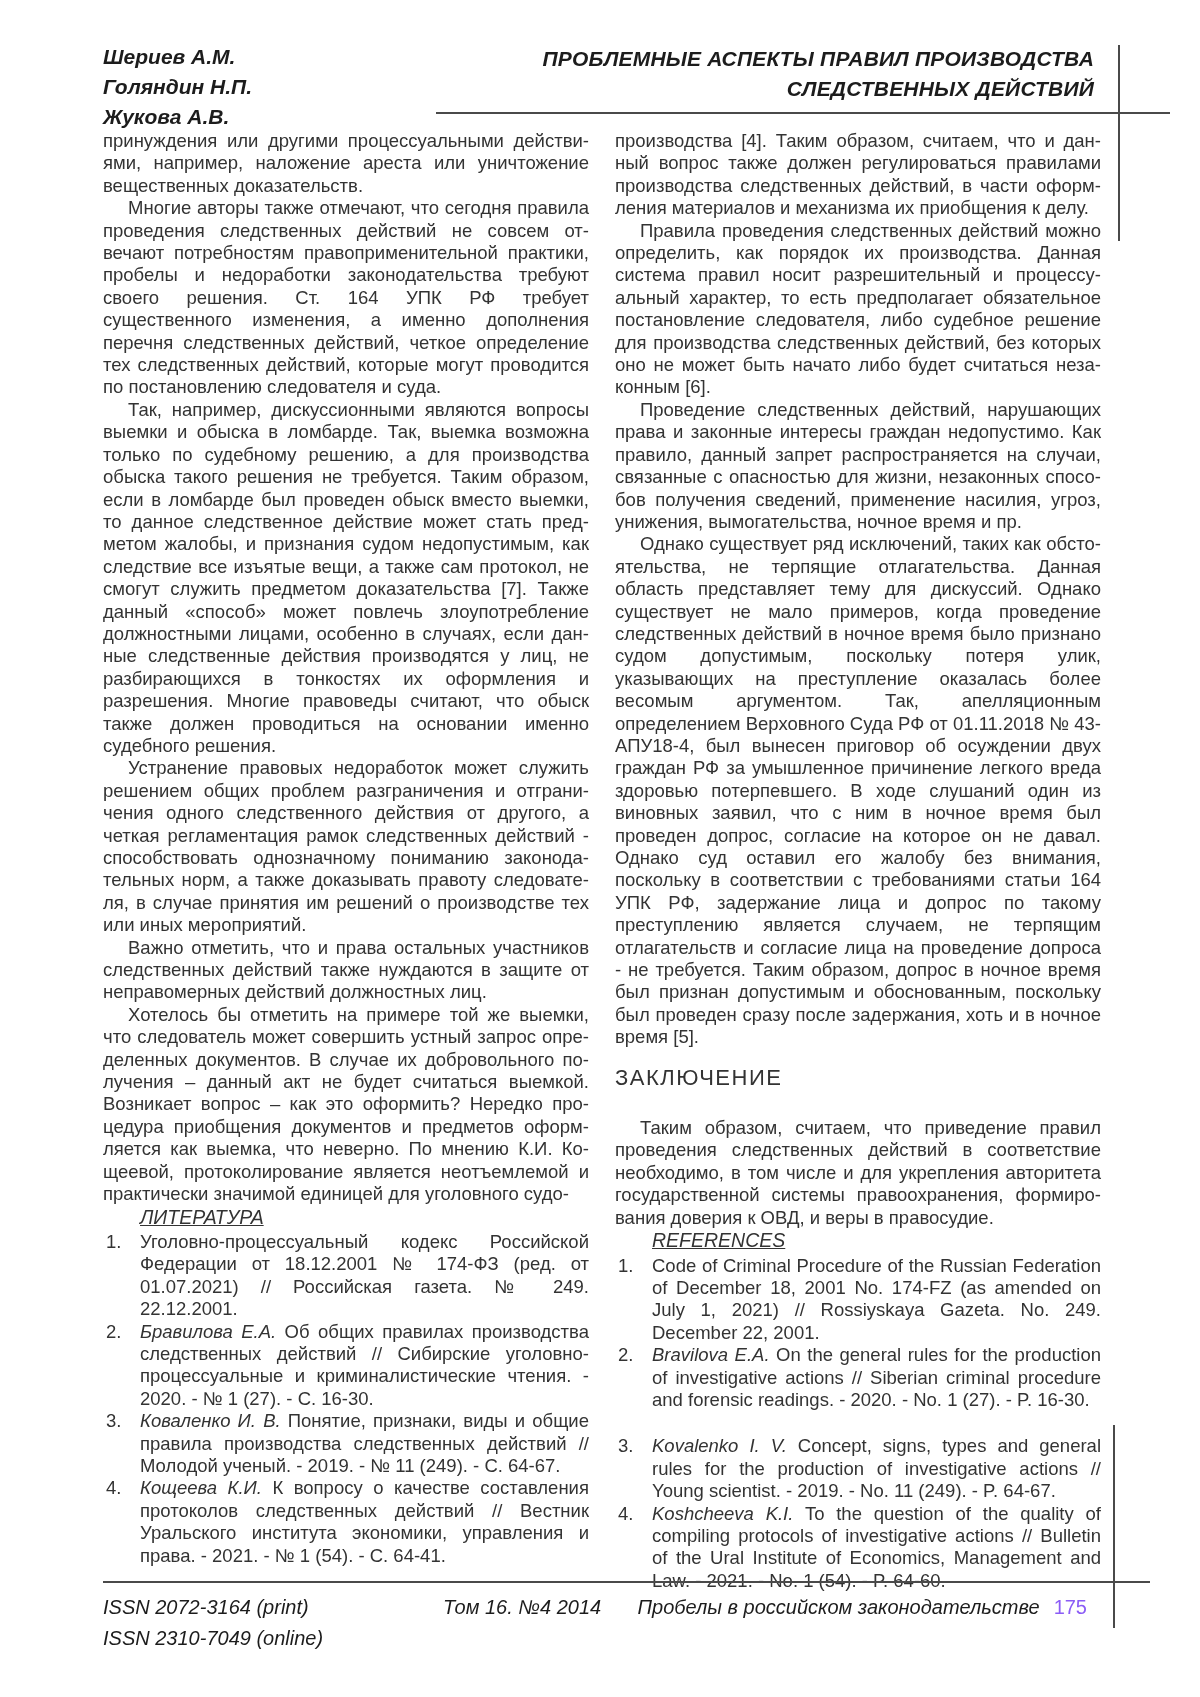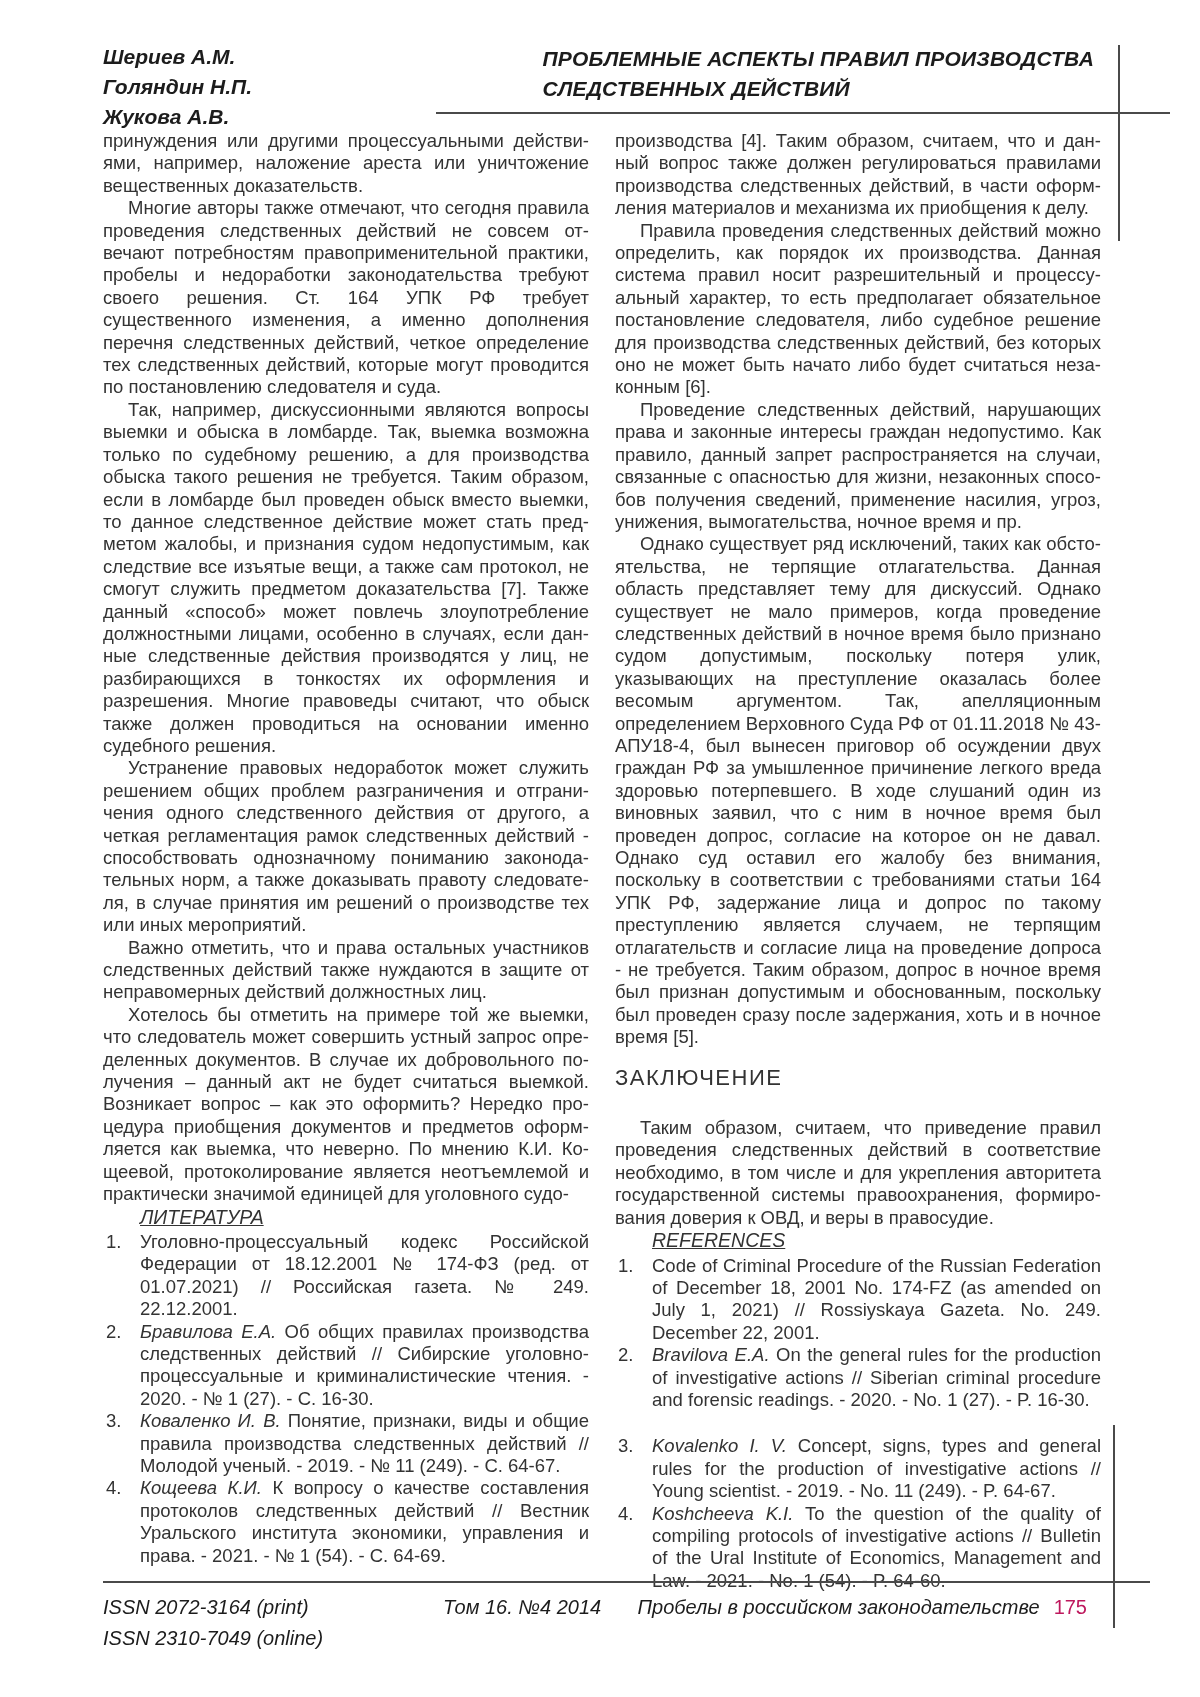--- a/index.html
+++ b/index.html
@@ -5,21 +5,21 @@
   html,body{margin:0;padding:0;}
   body{
     width:1200px;height:1697px;position:relative;background:#ffffff;
     font-family:"Liberation Sans","DejaVu Sans",sans-serif;color:#333;
   }
   .page{position:absolute;inset:0;overflow:hidden;background:#fff;}
 
   
   .authors{position:absolute;left:103px;top:42px;font-size:21px;line-height:30px;
     font-weight:bold;font-style:italic;color:#1c1c1c;}
-  .title{position:absolute;top:44px;right:106px;text-align:left;font-size:21px;line-height:30px;
+  .title{position:absolute;top:44px;right:106px;text-align:right;font-size:21px;line-height:30px;
     font-weight:bold;font-style:italic;color:#1c1c1c;letter-spacing:.2px;}
   .rule{position:absolute;background:#4a4a4a;height:2px;}
   .header-rule{left:436px;top:112px;width:734px;}
   .vrule{position:absolute;width:2px;background:#4a4a4a;}
   .vrule-top{left:1118px;top:45px;height:196px;}
   .vrule-bottom{left:1113px;top:1425px;height:203px;}
 
   
   .columns{position:absolute;left:103px;top:130px;width:998px;height:1433px;display:flex;gap:26px;}
   .col{width:486px;display:flex;flex-direction:column;font-size:18.5px;line-height:22.4px;
@@ -38,21 +38,21 @@
   .ref-item.spaced{margin-top:24px;}
   .item-author{font-style:italic;}
 
   
   .footer-rule{left:103px;top:1581px;width:1047px;}
   .footer{position:absolute;left:103px;top:1592px;width:997px;height:72px;
     font-style:italic;font-size:20px;line-height:31px;color:#1c1c1c;}
   .footer-left{position:absolute;left:0;top:0;}
   .footer-center{position:absolute;left:340px;top:0;}
   .footer-right{position:absolute;right:13px;top:0;}
-  .page-num{font-style:normal;padding-left:14px;color:#be185d;}
+  .page-num{font-style:normal;padding-left:14px;color:#8b5cf6;}
 </style>
 </head>
 <body>
 
 <div class="page">
 
   <div class="authors">
     <div>Шериев А.М.</div>
     <div>Голяндин Н.П.</div>
     <div>Жукова А.В.</div>
@@ -81,21 +81,21 @@
           <li class="ref-item">
             <span class="num">1.</span><span class="item-author"></span><span>Уголовно-процессуальный кодекс Россий­ской Федерации от 18.12.2001 № 174-ФЗ (ред. от 01.07.2021) // Российская газета. № 249. 22.12.2001.</span>
           </li>
           <li class="ref-item">
             <span class="num">2.</span><span class="item-author">Бравилова Е.А.</span><span> Об общих правилах производства следственных действий // Сибирские уголов­но-процессуальные и криминалистические чте­ния. - 2020. - № 1 (27). - С. 16-30.</span>
           </li>
           <li class="ref-item">
             <span class="num">3.</span><span class="item-author">Коваленко И. В.</span><span> Понятие, признаки, виды и общие правила производства следственных действий // Молодой ученый. - 2019. - № 11 (249). - С. 64-67.</span>
           </li>
           <li class="ref-item">
-            <span class="num">4.</span><span class="item-author">Кощеева К.И.</span><span> К вопросу о качестве составления протоколов следственных действий // Вестник Уральского института экономики, управления и права. - 2021. - № 1 (54). - С. 64-69.</span>
+            <span class="num">4.</span><span class="item-author">Кощеева К.И.</span><span> К вопросу о качестве составления протоколов следственных действий // Вестник Уральского института экономики, управления и права. - 2021. - № 1 (54). - С. 64-41.</span>
           </li>
         </ol>
       </div>
     </div>
 
     <div class="col">
       <p class="cont">производства [4]. Таким образом, считаем, что и дан­ный вопрос также должен регулироваться правилами производства следственных действий, в части оформ­ления материалов и механизма их приобщения к делу.</p>
       <p>Правила проведения следственных действий мож­но определить, как порядок их производства. Данная система правил носит разрешительный и процессу­альный характер, то есть предполагает обязательное постановление следователя, либо судебное решение для производства следственных действий, без которых оно не может быть начато либо будет считаться неза­конным [6].</p>
       <p>Проведение следственных действий, нарушающих права и законные интересы граждан недопустимо. Как правило, данный запрет распространяется на случаи, связанные с опасностью для жизни, незаконных спосо­бов получения сведений, применение насилия, угроз, унижения, вымогательства, ночное время и пр.</p>
       <p>Однако существует ряд исключений, таких как обсто­ятельства, не терпящие отлагательства. Данная область представляет тему для дискуссий. Однако существует не мало примеров, когда проведение следственных действий в ночное время было признано судом до­пустимым, поскольку потеря улик, указывающих на преступление оказалась более весомым аргументом. Так, апелляционным определением Верховного Суда РФ от 01.11.2018 № 43-АПУ18-4, был вынесен приго­вор об осуждении двух граждан РФ за умышленное причинение легкого вреда здоровью потерпевшего. В ходе слушаний один из виновных заявил, что с ним в ночное время был проведен допрос, согласие на ко­торое он не давал. Однако суд оставил его жалобу без внимания, поскольку в соответствии с требованиями статьи 164 УПК РФ, задержание лица и допрос по та­кому преступлению является случаем, не терпящим отлагательств и согласие лица на проведение допроса - не требуется. Таким образом, допрос в ночное время был признан допустимым и обоснованным, поскольку был проведен сразу после задержания, хоть и в ночное время [5].</p>

